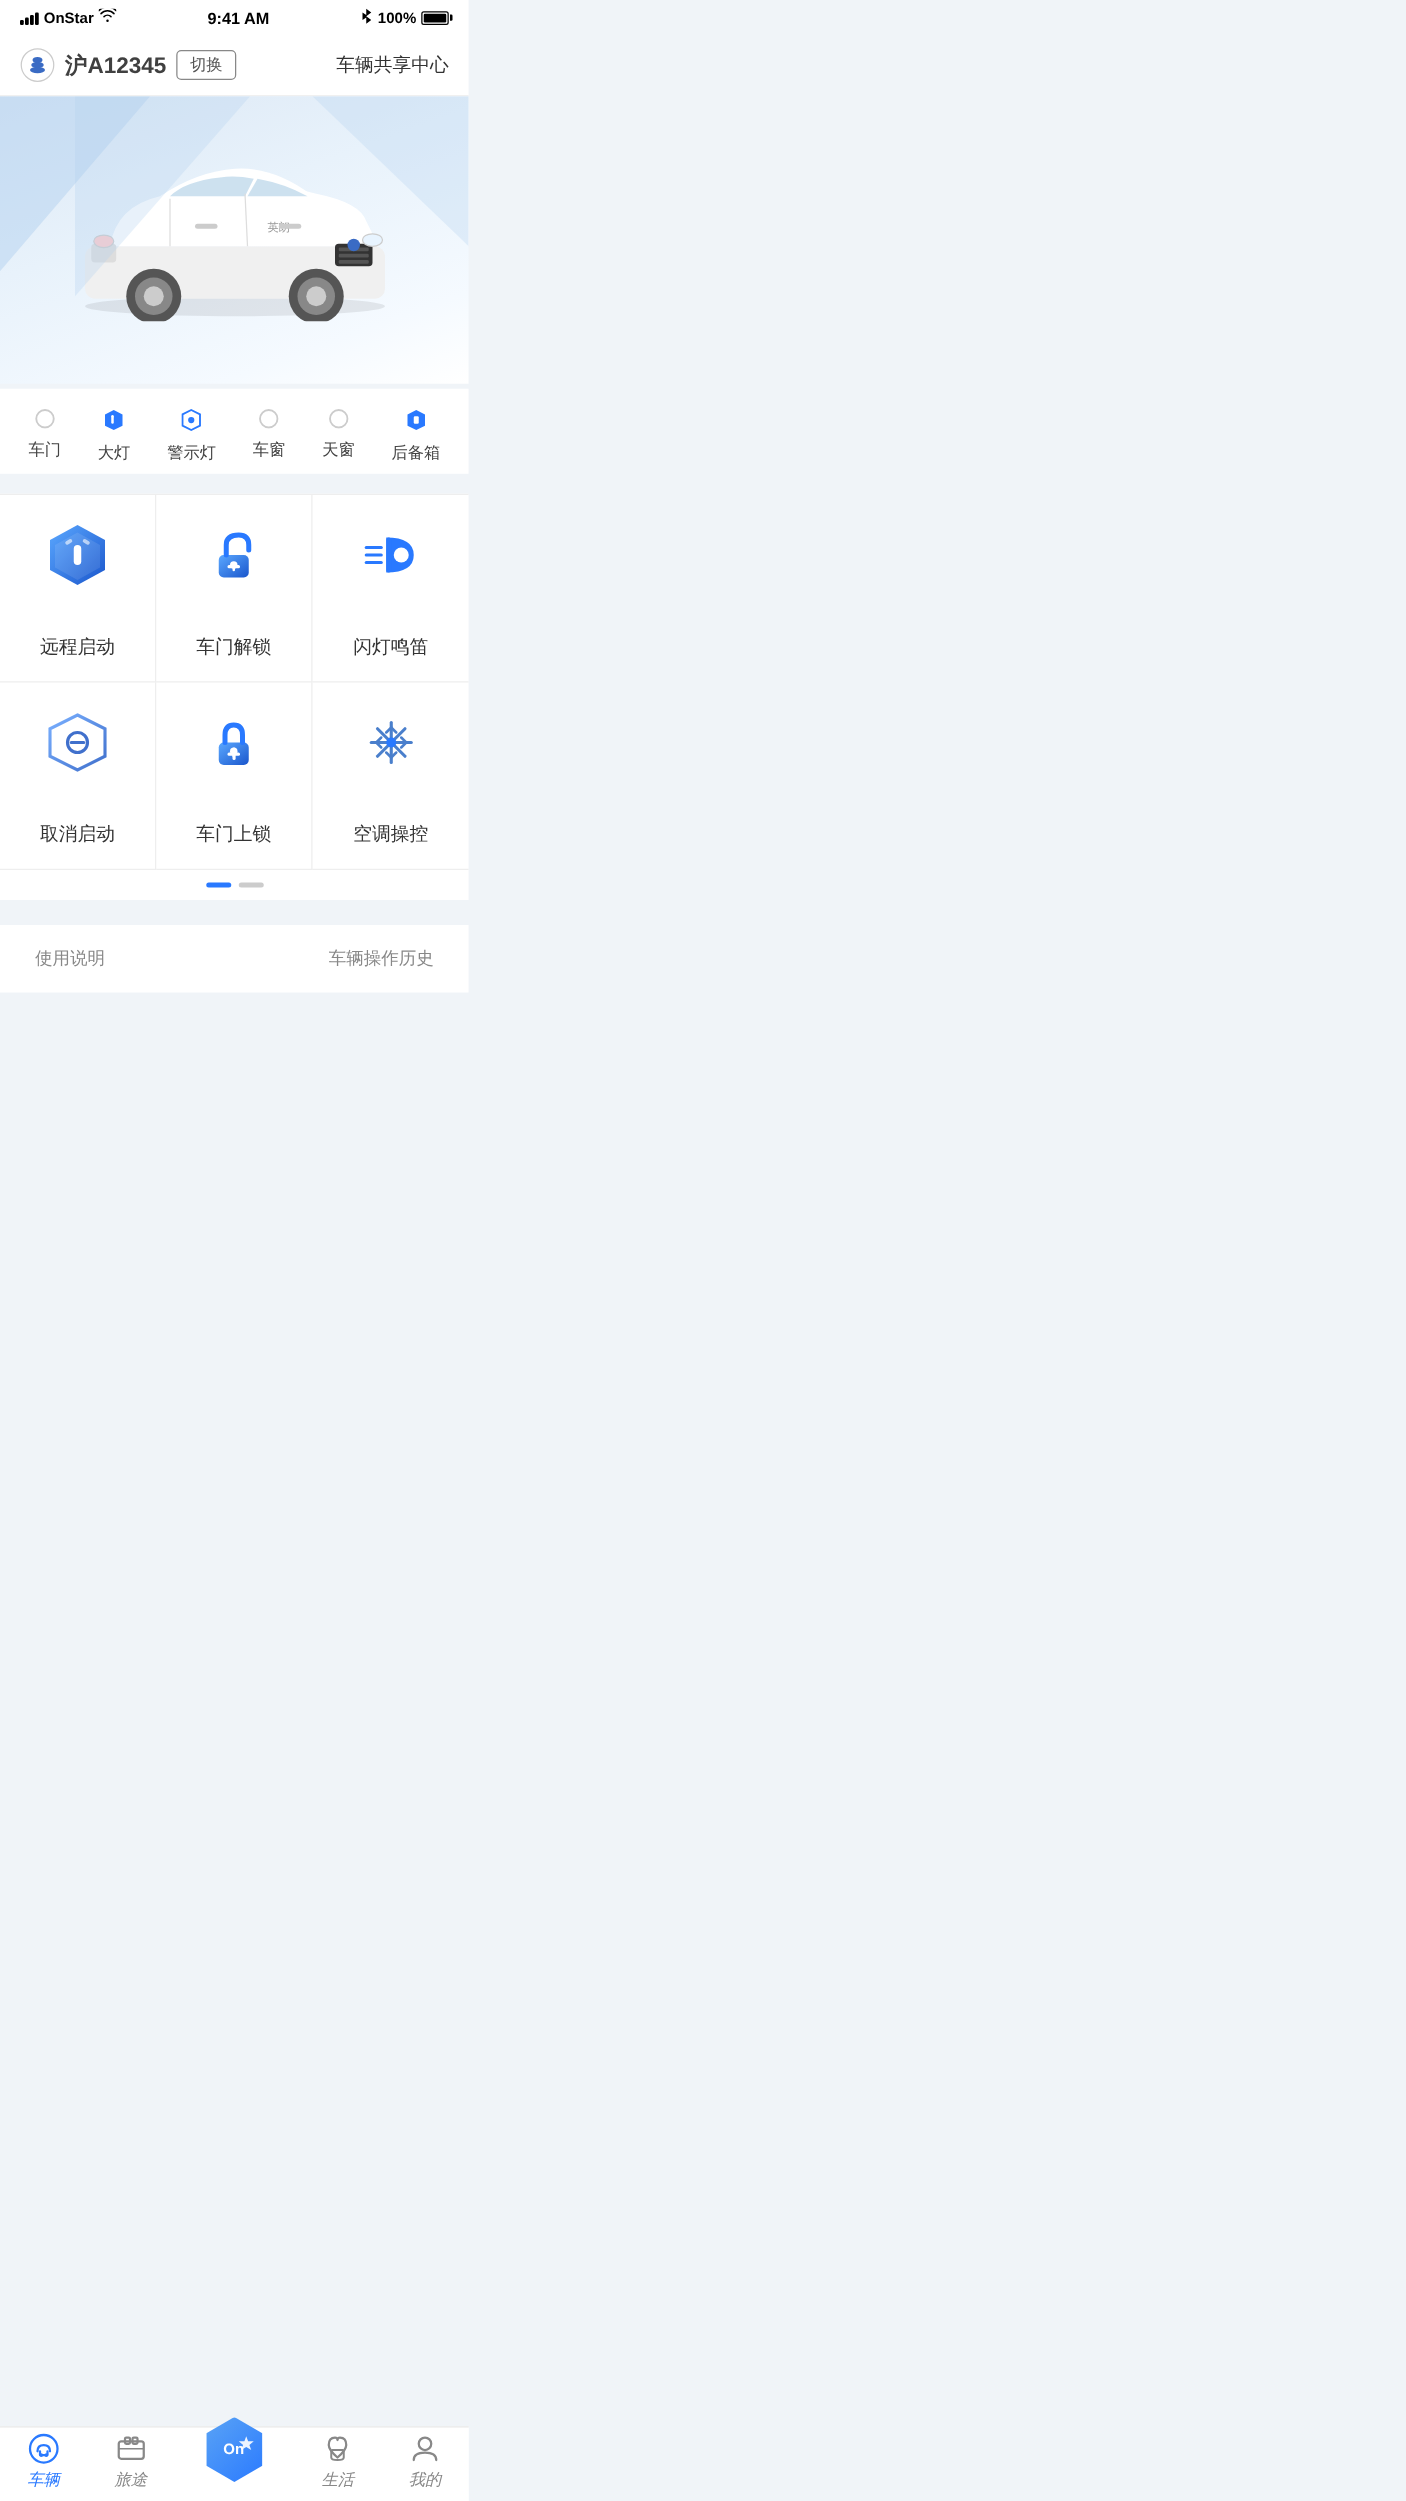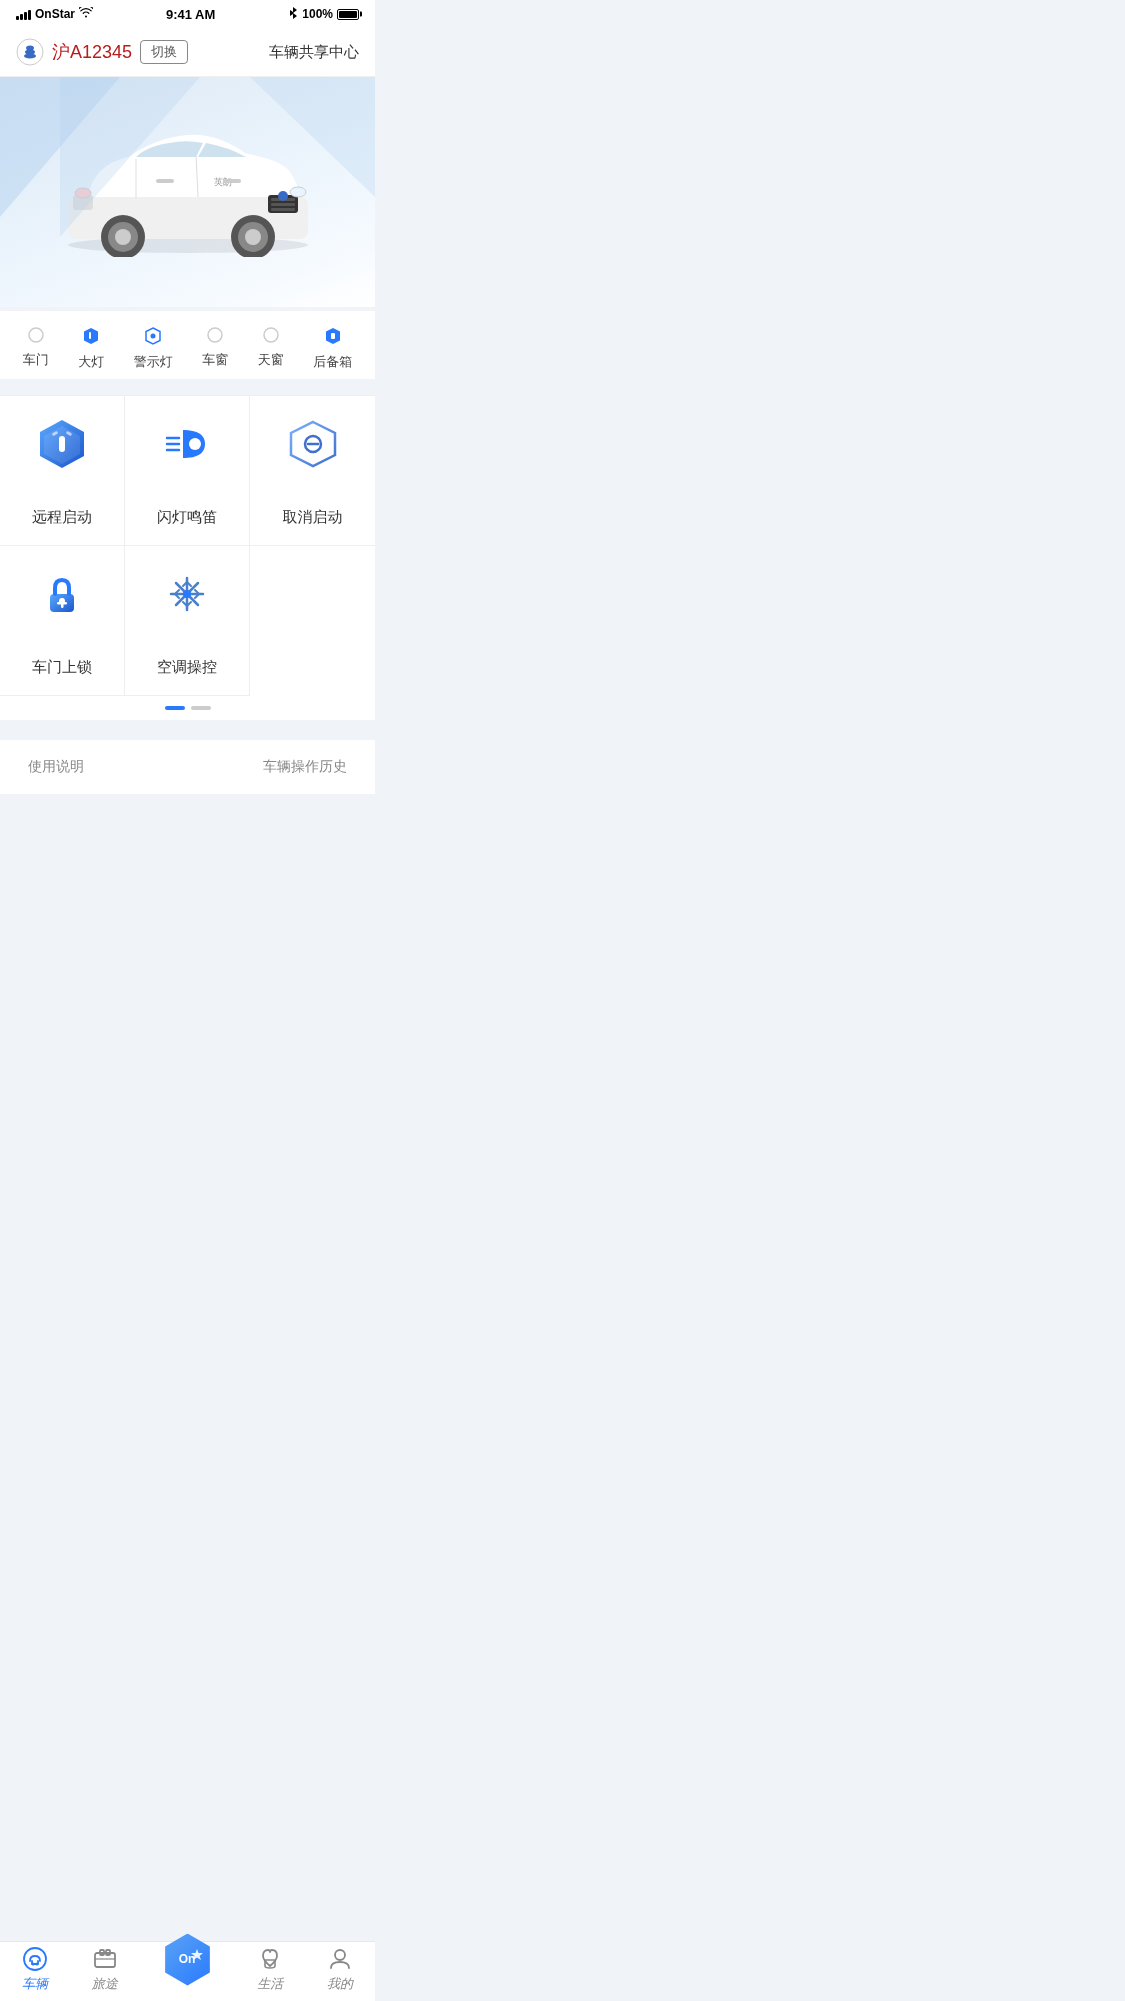--- a/index.html
+++ b/index.html
@@ -42,21 +42,21 @@
     
     .header {
       background: white;
       display: flex;
       align-items: center;
       padding: 10px 16px;
       border-bottom: 1px solid #f0f0f0;
     }
     .header-left { display: flex; align-items: center; gap: 8px; flex: 1; }
     .buick-logo { width: 28px; height: 28px; }
-    .plate-number { font-size: 18px; font-weight: 400; color: #b91c1c; text-align: center; }
+    .plate-number { font-size: 18px; font-weight: 700; color: #404040; text-align: center; }
     .switch-btn {
       border: 1.5px solid #888;
       border-radius: 4px;
       padding: 2px 10px;
       font-size: 13px;
       color: #555;
       background: white;
     }
     .header-right { font-size: 15px; color: #333; }
 
@@ -367,20 +367,41 @@
           <polygon points="26,2 48,14 48,38 26,50 4,38 4,14" fill="url(#g1)"></polygon>
           <polygon points="26,8 44,18 44,36 26,46 8,36 8,18" fill="rgba(255,255,255,0.1)"></polygon>
           <rect x="23" y="18" width="6" height="16" rx="3" fill="white"></rect>
           <rect x="16" y="14" width="6" height="3" rx="1.5" fill="rgba(255,255,255,0.6)" transform="rotate(-30 19 15.5)"></rect>
           <rect x="30" y="14" width="6" height="3" rx="1.5" fill="rgba(255,255,255,0.6)" transform="rotate(30 33 15.5)"></rect>
         </svg>
       </div>
       <span class="action-label">远程启动</span>
     </div>
 
+    <div class="action-cell">
+      <div class="action-icon">
+        <svg width="52" height="52" viewBox="0 0 52 52">
+          <defs>
+            <linearGradient id="g2" x1="0" y1="0" x2="1" y2="1">
+              <stop offset="0%" stop-color="#5ba8ff"></stop>
+              <stop offset="100%" stop-color="#1a56cc"></stop>
+            </linearGradient>
+          </defs>
+
+          <rect x="14" y="26" width="24" height="18" rx="4" fill="url(#g2)"></rect>
+
+          <path d="M20 26 L20 18 Q20 10 30 10 Q38 10 38 18 L38 22" stroke="#2979ff" stroke-width="4" fill="none" stroke-linecap="round"></path>
+          <circle cx="26" cy="34" r="3" fill="white"></circle>
+          <rect x="25" y="34" width="2" height="5" rx="1" fill="white"></rect>
+
+          <rect x="21" y="34" width="10" height="2.5" rx="1.2" fill="white"></rect>
+        </svg>
+      </div>
+      <span class="action-label">车门解锁</span>
+    </div>
 
     <div class="action-cell">
       <div class="action-icon">
         <svg width="52" height="52" viewBox="0 0 52 52">
 
           <line x1="6" y1="20" x2="18" y2="20" stroke="#2979ff" stroke-width="2.5" stroke-linecap="round"></line>
           <line x1="6" y1="26" x2="18" y2="26" stroke="#2979ff" stroke-width="2.5" stroke-linecap="round"></line>
           <line x1="6" y1="32" x2="18" y2="32" stroke="#2979ff" stroke-width="2.5" stroke-linecap="round"></line>
 
           <path d="M22 12 Q44 12 44 26 Q44 40 22 40 Z" fill="#2979ff"></path>

